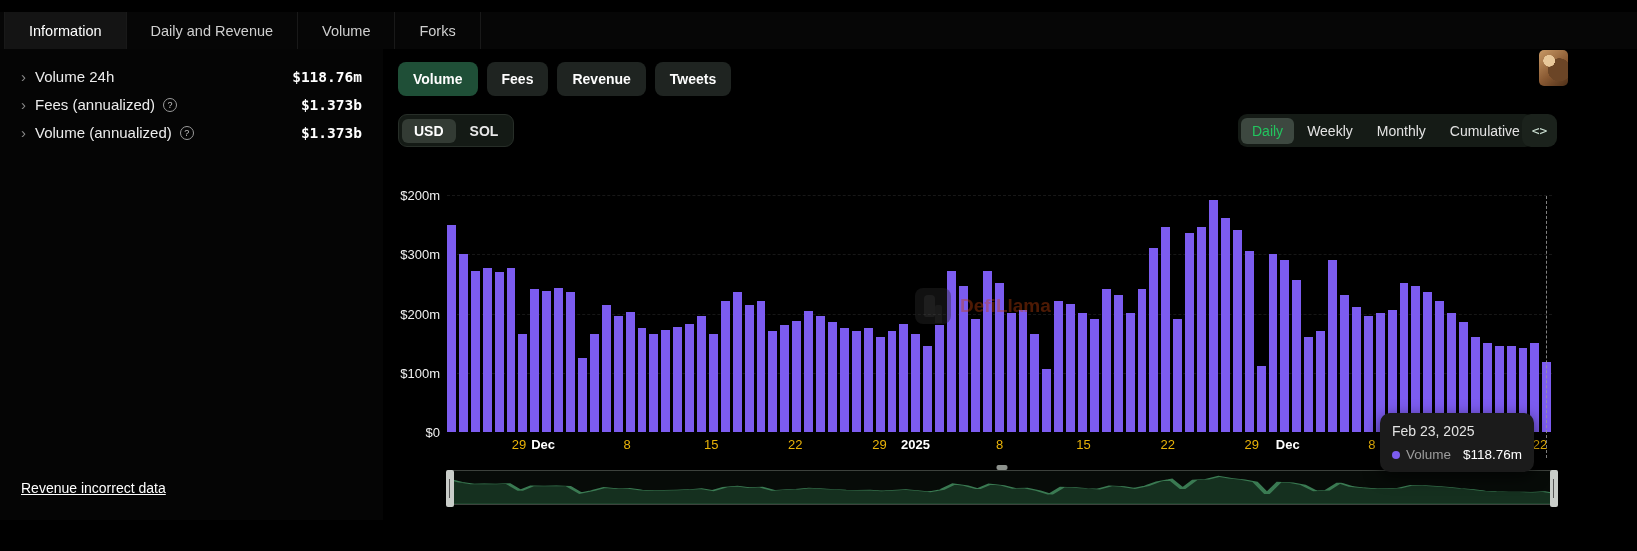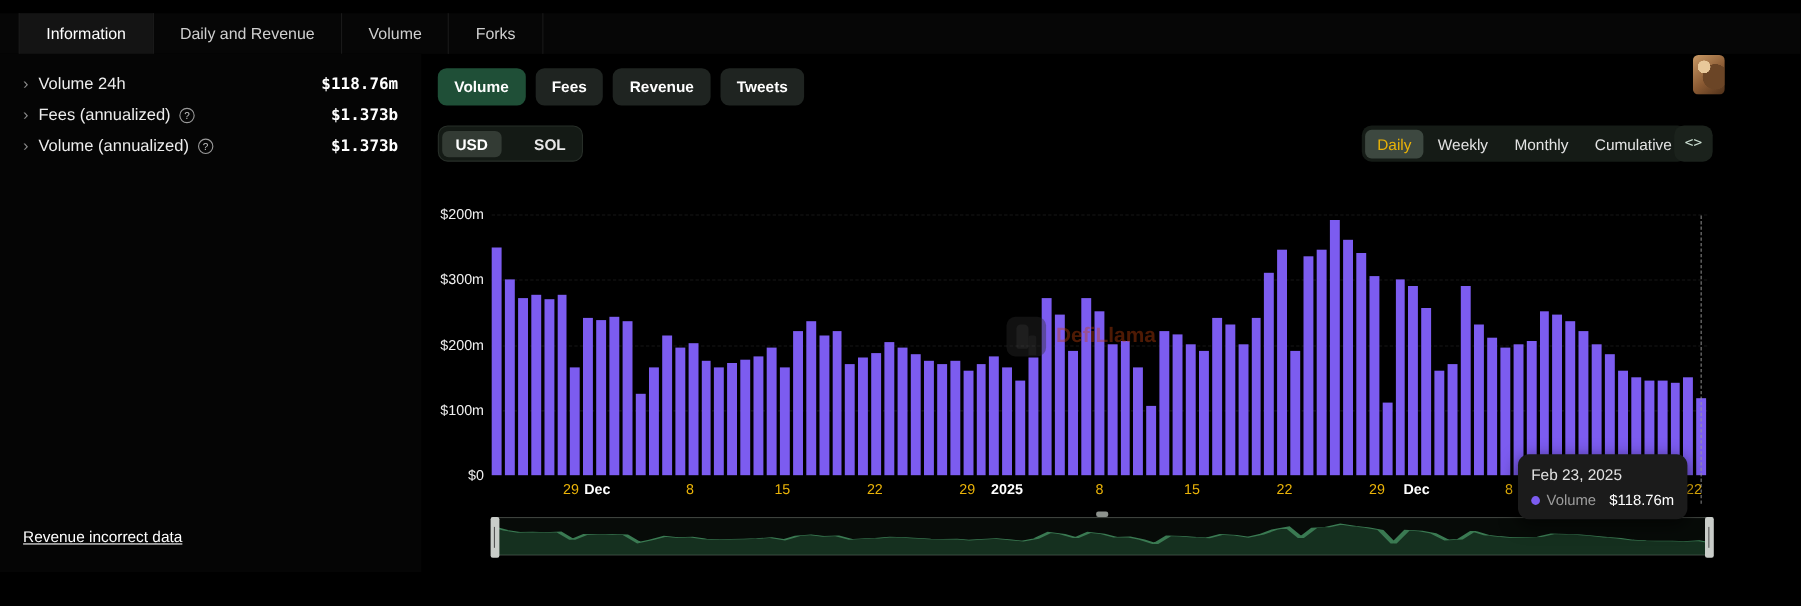--- a/index.html
+++ b/index.html
@@ -2,21 +2,21 @@
 <html><head>
 <meta charset="utf-8">
 <style>
   * { margin:0; padding:0; box-sizing:border-box; }
   html,body { background:#000; }
   body {
     width:1637px; height:551px; position:relative; overflow:hidden;
     font-family:"Liberation Sans", sans-serif; color:#e8e8e8;
   }
   
-  .tabbar { position:absolute; top:12px; left:0; right:0; height:37px; background:#060606; display:flex; padding-left:17px; }
+  .tabbar { position:absolute; top:12px; left:0; right:0; height:37px; background:#060606; display:flex; padding-left:4px; }
   .tab { padding:0 24px; display:flex; align-items:center; font-size:14.5px; color:#cfcfcf; border-right:1px solid #191919; cursor:pointer; white-space:nowrap; }
   .tab:first-child { border-left:1px solid #191919; }
   .tab.active { background:#141414; color:#fff; }
   
   .sidebar { position:absolute; top:49px; left:0; width:383px; height:471px; background:#050505; padding:19px 21px; }
   .proto-head { display:flex; align-items:center; gap:11px; margin-bottom:24px; position:relative; }
   .proto-icon { width:27px; height:27px; border-radius:50%; background:#0d0d0d; border:1px solid #2a2a2a; position:relative; overflow:hidden; flex:0 0 auto; }
   .pill { position:absolute; width:12px; height:21px; left:7px; top:3px; transform:rotate(42deg); border-radius:7px; overflow:hidden; }
   .pill .half-top { height:50%; background:#eef8f1; }
   .pill .half-bot { height:50%; background:#57bd8d; }
@@ -25,26 +25,26 @@
   .stat-row { display:flex; align-items:center; margin-bottom:11px; font-size:15px; }
   .chev { color:#8a8a8a; margin-right:9px; font-size:15px; line-height:1; cursor:pointer; }
   .stat-label { color:#ededed; }
   .info-icon { width:14px; height:14px; border:1px solid #9a9a9a; border-radius:50%; font-size:9px; display:inline-flex; align-items:center; justify-content:center; color:#c4c4c4; margin-left:8px; cursor:pointer; }
   .stat-value { margin-left:auto; font-family:"DejaVu Sans Mono", monospace; font-weight:700; font-size:14.5px; color:#fff; }
   .report-link { position:absolute; left:21px; bottom:24px; font-size:14px; color:#fff; text-decoration:underline; cursor:pointer; }
   
   .metric-row { position:absolute; left:398px; top:62px; display:flex; gap:9px; }
   .btn { height:34px; padding:0 15px; border-radius:8px; background:#1f2421; color:#fdfdfd; font-size:14px; font-weight:700; display:flex; align-items:center; cursor:pointer; border:none; }
   .btn.green { background:#1f4f37; }
-  .currency-toggle { position:absolute; left:398px; top:114px; height:33px; background:#13190f14; background:#141a15; border:1px solid #272e28; border-radius:9px; display:flex; align-items:center; padding:3px; gap:18px; }
+  .currency-toggle { position:absolute; left:398px; top:114px; height:33px; background:#13190f14; background:#141a15; border:1px solid #272e28; border-radius:9px; display:flex; align-items:center; padding:3px; gap:2px; }
   .seg { padding:4px 12px; border-radius:6px; font-size:14px; font-weight:700; color:#e8e8e8; cursor:pointer; }
   .seg.active { background:#333b34; color:#fff; }
   .interval-group { position:absolute; top:114px; left:1238px; height:33px; display:flex; align-items:center; background:#151b16; border-radius:9px; padding:3px; gap:2px; }
   .interval { padding:5px 11px; font-size:14px; color:#e3e3e3; border-radius:6px; cursor:pointer; white-space:nowrap; }
-  .interval.active { background:#3d4840; color:#eab308; }
+  .interval.active { background:#3d4840; color:#22c55e; }
   .embed-btn { position:absolute; top:114px; left:1522px; width:35px; height:33px; background:#1b221c; border-radius:9px; color:#cfe3d6; display:flex; align-items:center; justify-content:center; font-size:13px; cursor:pointer; font-family:"DejaVu Sans Mono", monospace; }
   
   .plot { position:absolute; left:447px; top:195px; width:1105px; height:237px; }
   .gridline { position:absolute; left:0; right:0; border-top:1px dashed rgba(255,255,255,0.09); }
   .bars { position:absolute; inset:0; display:flex; align-items:flex-end; gap:3px; }
   .bar { flex:1; min-width:0; }
   .y-axis { position:absolute; left:378px; top:195px; width:62px; height:237px; }
   .ytick { position:absolute; right:0; transform:translateY(-50%); font-size:13px; color:#f0f0f0; }
   .x-axis { position:absolute; left:447px; top:437px; width:1105px; height:16px; }
   .xtick { position:absolute; transform:translateX(-50%); font-size:13px; color:#eab308; white-space:nowrap; }

